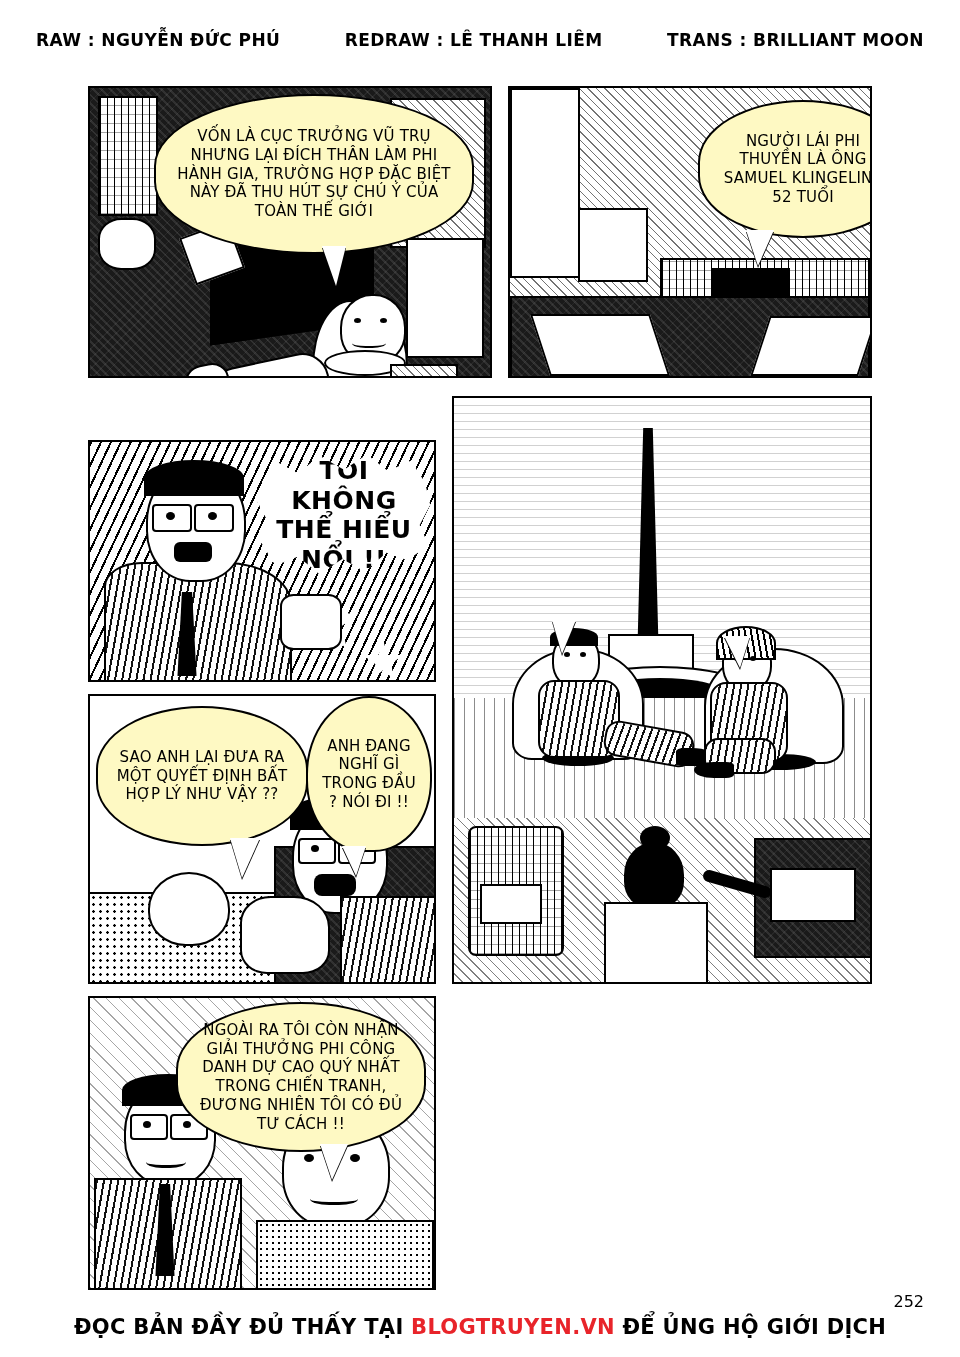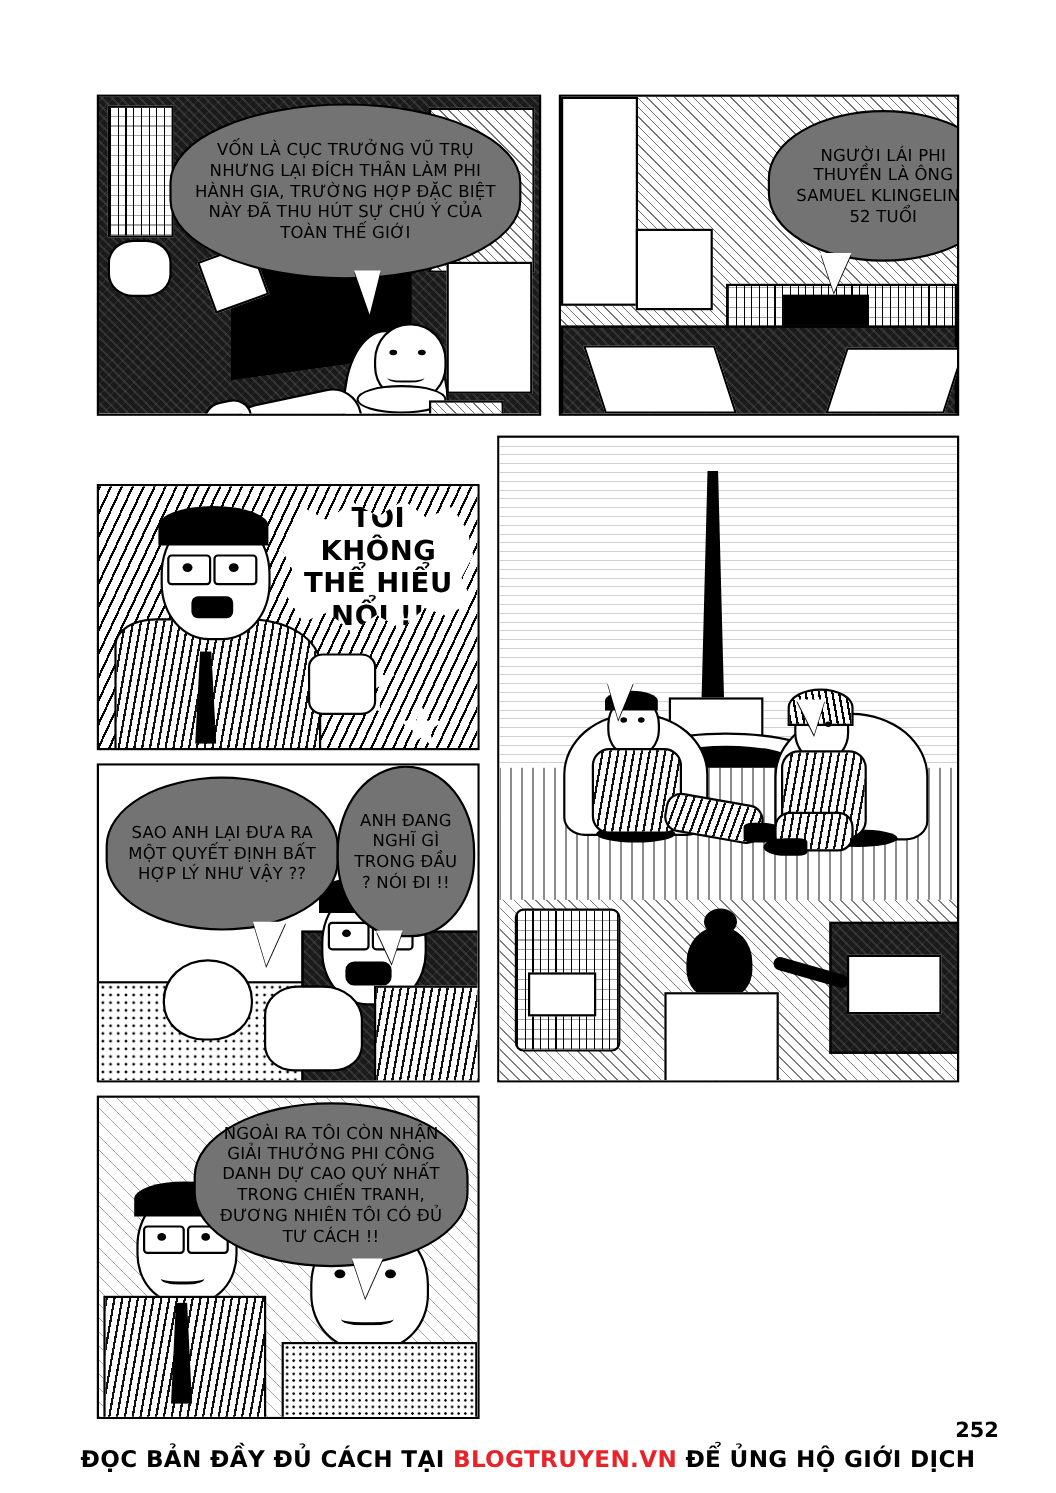--- a/index.html
+++ b/index.html
@@ -76,21 +76,21 @@
     background-size: 6px 6px;
   }
   .blk { background: #000; }
   .wht { background: #fff; }
   .shape { position: absolute; }
   .outline { border: 2px solid #000; box-sizing: border-box; }
 
   
   .balloon {
     position: absolute;
-    background: #737373;
+    background: #fef9c3;
     border: 2.5px solid #000;
     border-radius: 50% / 45%;
     display: flex;
     align-items: center;
     justify-content: center;
     text-align: center;
     box-sizing: border-box;
     padding: 10px 14px;
     line-height: 1.25;
     font-size: 15px;
@@ -156,31 +156,36 @@
     left: 0;
     width: 960px;
     text-align: center;
     font-size: 21px;
     font-weight: bold;
     letter-spacing: .3px;
   }
   .footer .site { color: #e8242a; }
   .pagenum {
     position: absolute;
-    right: 52px;
+    right: 36px;
     bottom: 46px;
-    font-size: 19px;
-    font-weight: bold;
+    font-size: 16px;
+    font-weight: normal;
   }
 </style>
 </head>
 <body>
 
 <div class="page">
 
+  <div class="credits">
+    <span>RAW : NGUYỄN ĐỨC PHÚ</span>
+    <span>REDRAW : LÊ THANH LIÊM</span>
+    <span>TRANS : BRILLIANT MOON</span>
+  </div>
 
   <div class="panel" style="left:88px; top:86px; width:404px; height:292px;">
     <div class="art hatch-dark"></div>
 
     <div class="shape outline hatch-mid" style="left:8px; top:8px; width:60px; height:120px;"></div>
     <div class="shape outline wht" style="left:8px; top:130px; width:58px; height:52px; border-radius:40%;"></div>
     <div class="shape outline hatch-light" style="left:300px; top:10px; width:96px; height:150px;"></div>
     <div class="shape outline wht" style="left:316px; top:150px; width:78px; height:120px;"></div>
     <div class="shape blk" style="left:120px; top:150px; width:160px; height:92px; transform:skewY(-8deg); border:2px solid #000;"></div>
     <div class="shape outline wht" style="left:96px; top:140px; width:52px; height:50px; transform:rotate(-20deg);"></div>
@@ -337,16 +342,16 @@
     <div class="balloon" style="left:86px; top:4px; width:250px; height:150px; font-size:15px;">
       <span class="txt">NGOÀI RA TÔI CÒN NHẬN GIẢI THƯỞNG PHI CÔNG DANH DỰ CAO QUÝ NHẤT TRONG CHIẾN TRANH, ĐƯƠNG NHIÊN TÔI CÓ ĐỦ TƯ CÁCH !!</span>
     </div>
     <div class="tail" style="left:230px; top:146px; border-left:12px solid transparent; border-right:16px solid transparent; border-top:36px solid #fff; filter:drop-shadow(0 2px 0 #000);"></div>
   </div>
 
 
 
   <div class="pagenum">252</div>
   <div class="footer">
-    <span>ĐỌC BẢN ĐẦY ĐỦ CÁCH TẠI </span><span class="site">BLOGTRUYEN.VN</span><span> ĐỂ ỦNG HỘ GIỚI DỊCH</span>
+    <span>ĐỌC BẢN ĐẦY ĐỦ THẤY TẠI </span><span class="site">BLOGTRUYEN.VN</span><span> ĐỂ ỦNG HỘ GIỚI DỊCH</span>
   </div>
 
 </div>
 
 </body></html>

